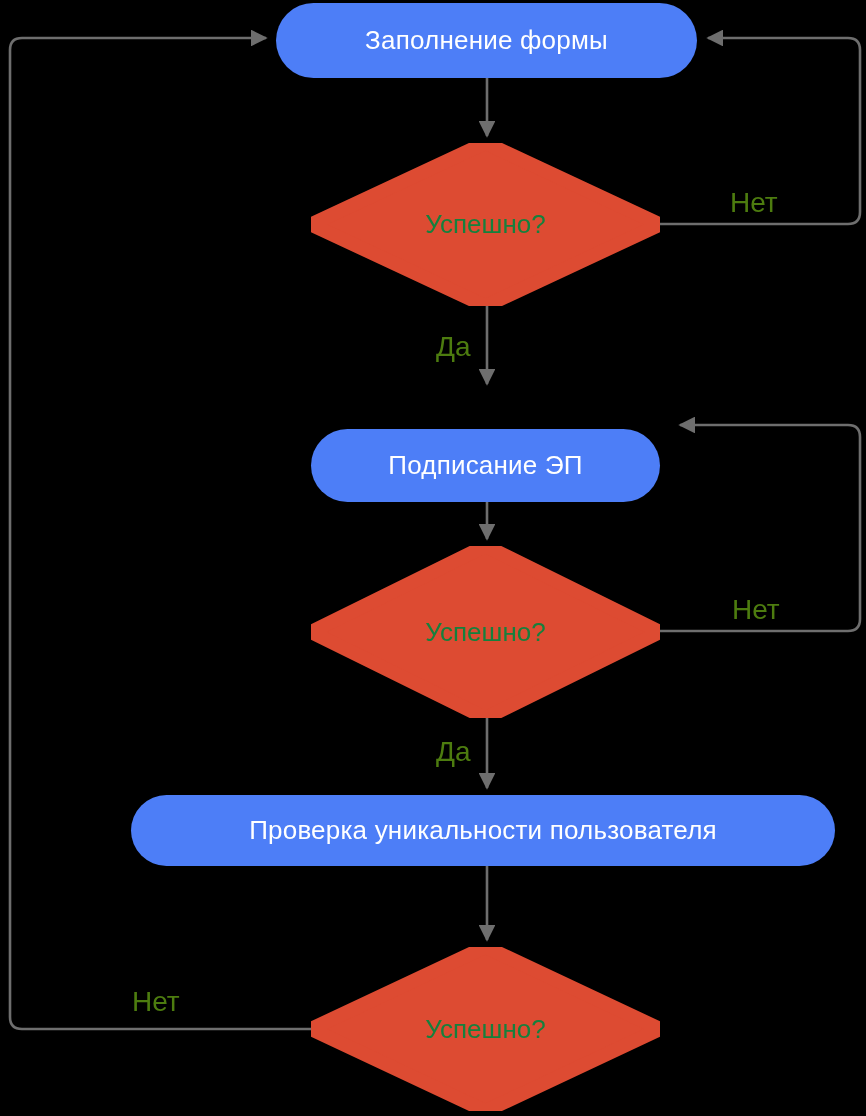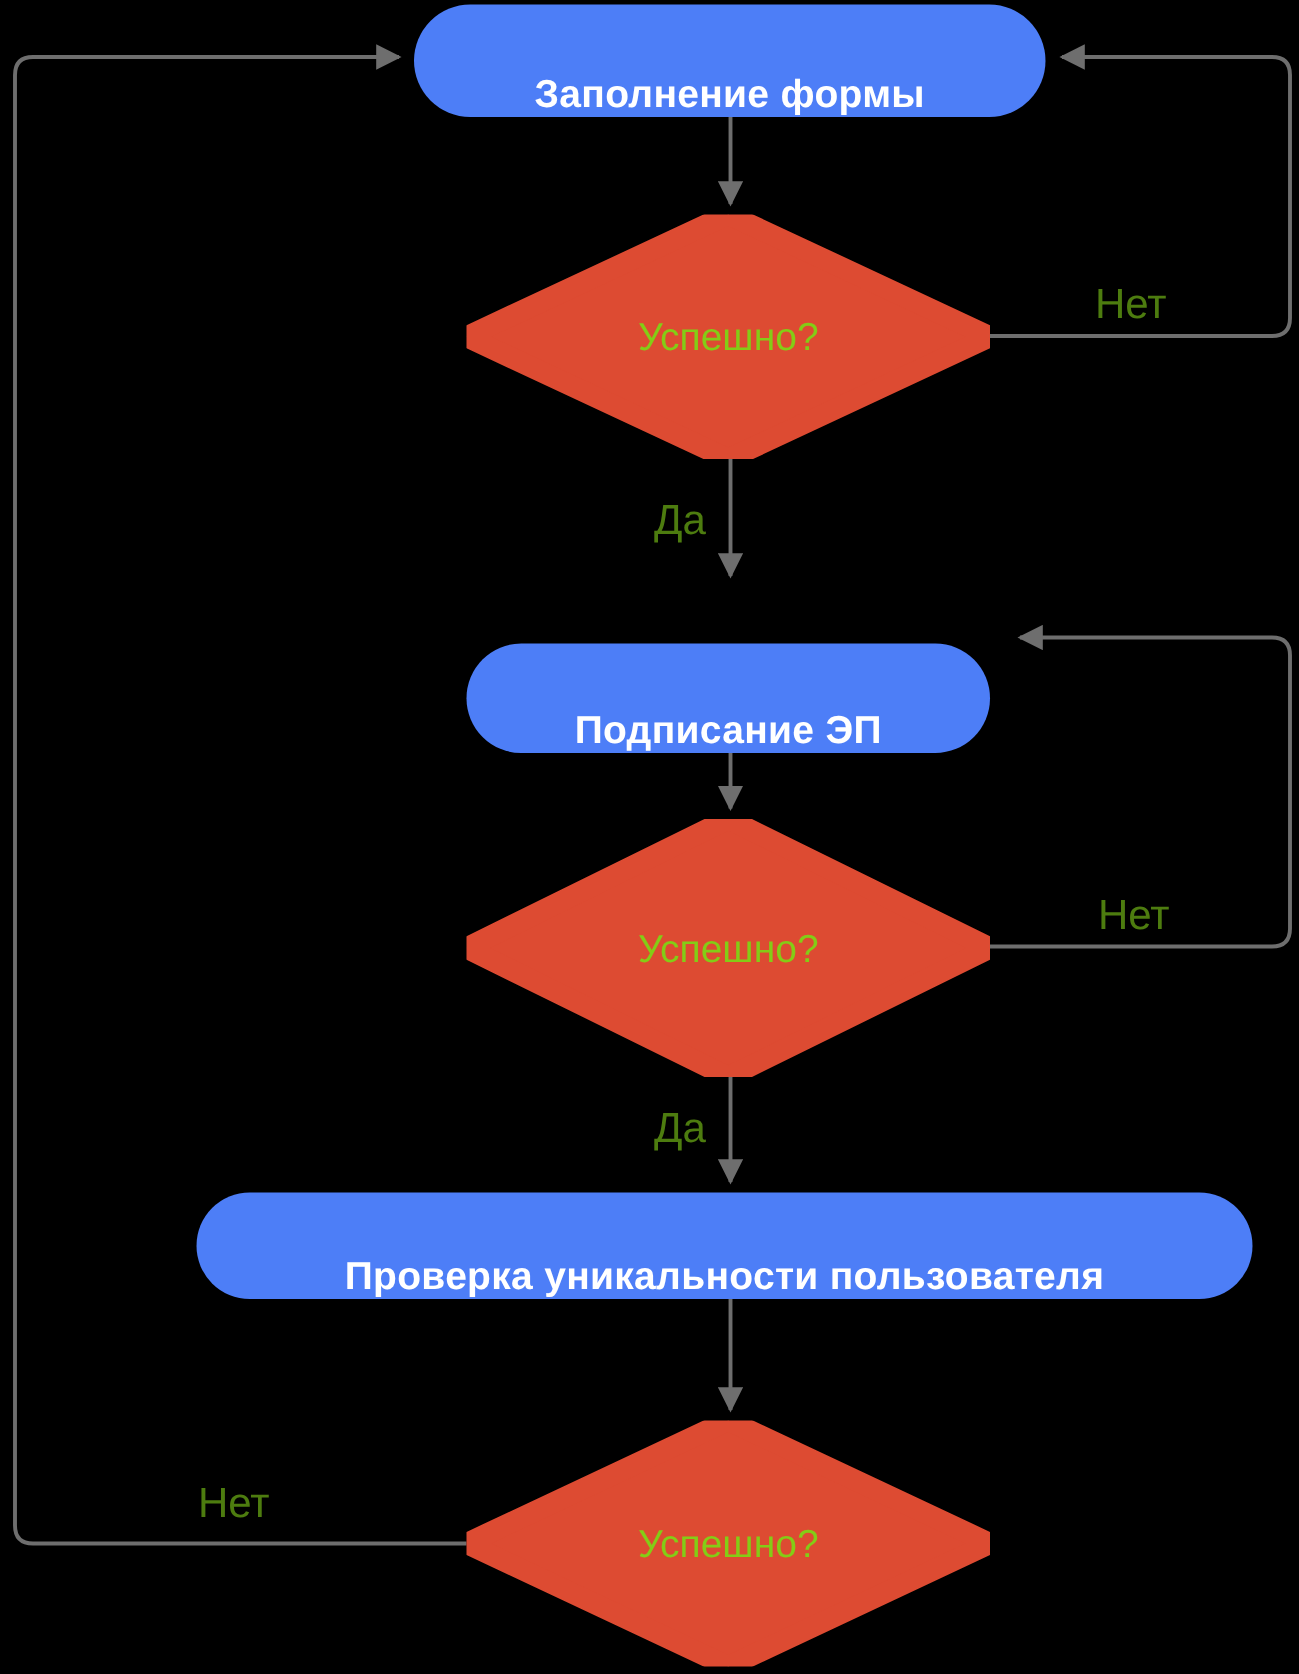--- a/index.html
+++ b/index.html
@@ -22,24 +22,23 @@
   svg.edges {
     position: absolute;
     left: 0;
     top: 0;
     width: 866px;
     height: 1116px;
   }
   .node {
     position: absolute;
     display: flex;
-    align-items: flex-end;
+    align-items: center;
     justify-content: center;
     box-sizing: border-box;
-    font-weight: bold;
   }
   .process {
     border-radius: 40px;
     color: #ffffff;
     font-size: 26px;
     letter-spacing: 0.2px;
     white-space: nowrap;
   }
   .decision-wrap {
     position: absolute;
@@ -51,21 +50,21 @@
   }
   .decision-label {
     position: absolute;
     left: 0;
     top: 0;
     width: 100%;
     height: 100%;
     display: flex;
     align-items: center;
     justify-content: center;
-    color: #84cc16;
+    color: #15803d;
     font-size: 26px;
     white-space: nowrap;
     pointer-events: none;
   }
   .edge-label {
     position: absolute;
     color: #4d7c0f;
     font-size: 28px;
     white-space: nowrap;
   }

